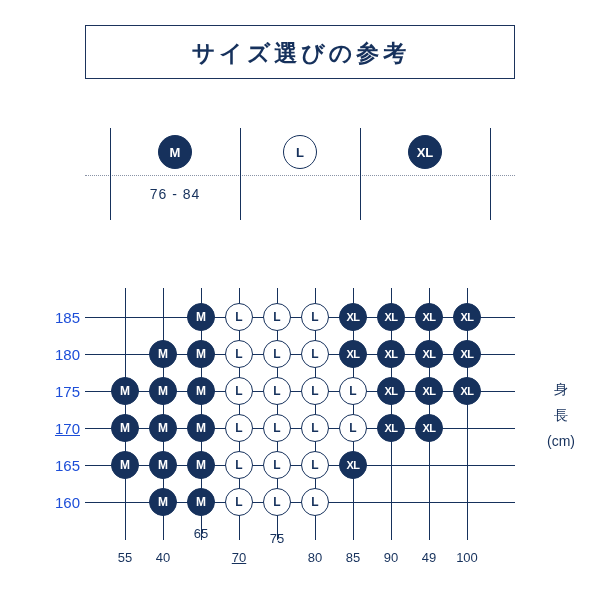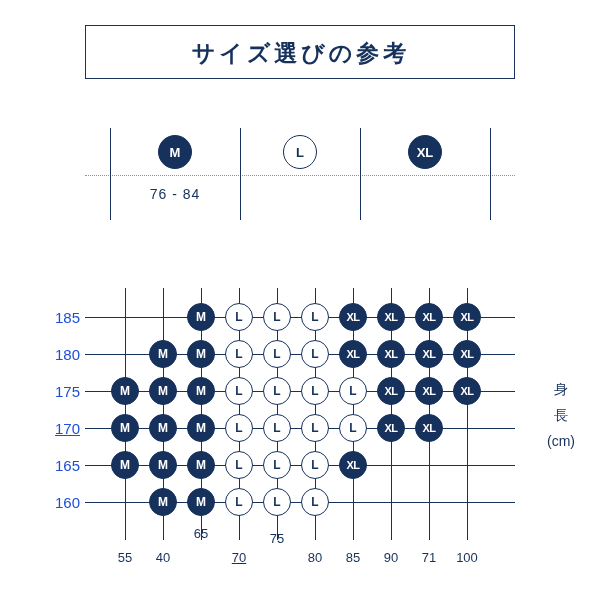--- a/index.html
+++ b/index.html
@@ -227,21 +227,21 @@
       <div class="ytick" style="left: 38px; top: 457px;">165</div>
       <div class="ytick" style="left: 38px; top: 494px;">160</div>
       <div class="xtick" style="left: 108px; top: 550px;">55</div>
       <div class="xtick" style="left: 146px; top: 550px;">40</div>
       <div class="xtick" style="left: 184px; top: 526px;">65</div>
       <div class="xtick" style="left: 222px; top: 550px; text-decoration: underline;">70</div>
       <div class="xtick" style="left: 260px; top: 531px;">75</div>
       <div class="xtick" style="left: 298px; top: 550px;">80</div>
       <div class="xtick" style="left: 336px; top: 550px;">85</div>
       <div class="xtick" style="left: 374px; top: 550px;">90</div>
-      <div class="xtick" style="left: 412px; top: 550px;">71</div>
+      <div class="xtick" style="left: 412px; top: 550px;">49</div>
       <div class="xtick" style="left: 450px; top: 550px;">100</div>
       <div class="cell badge-fill" style="left: 187px; top: 303px;">M</div>
       <div class="cell badge-open" style="left: 225px; top: 303px;">L</div>
       <div class="cell badge-open" style="left: 263px; top: 303px;">L</div>
       <div class="cell badge-open" style="left: 301px; top: 303px;">L</div>
       <div class="cell badge-fill xl" style="left: 339px; top: 303px;">XL</div>
       <div class="cell badge-fill xl" style="left: 377px; top: 303px;">XL</div>
       <div class="cell badge-fill xl" style="left: 415px; top: 303px;">XL</div>
       <div class="cell badge-fill xl" style="left: 453px; top: 303px;">XL</div>
       <div class="cell badge-fill" style="left: 149px; top: 340px;">M</div>

